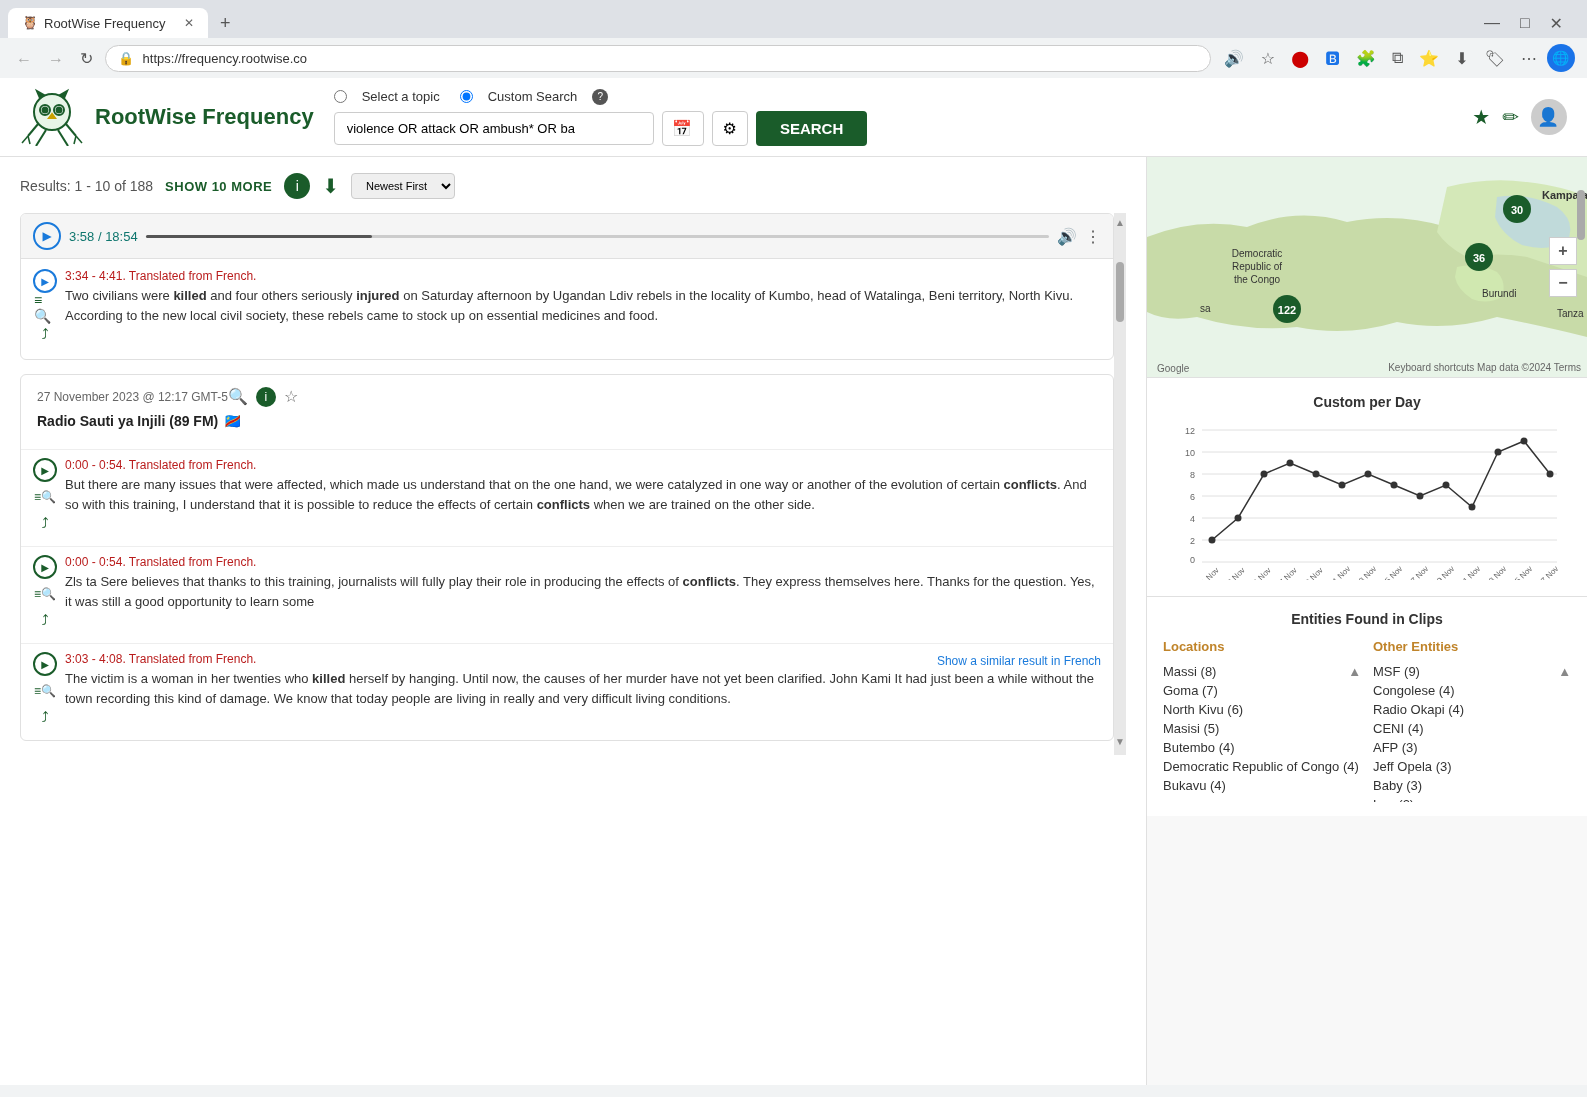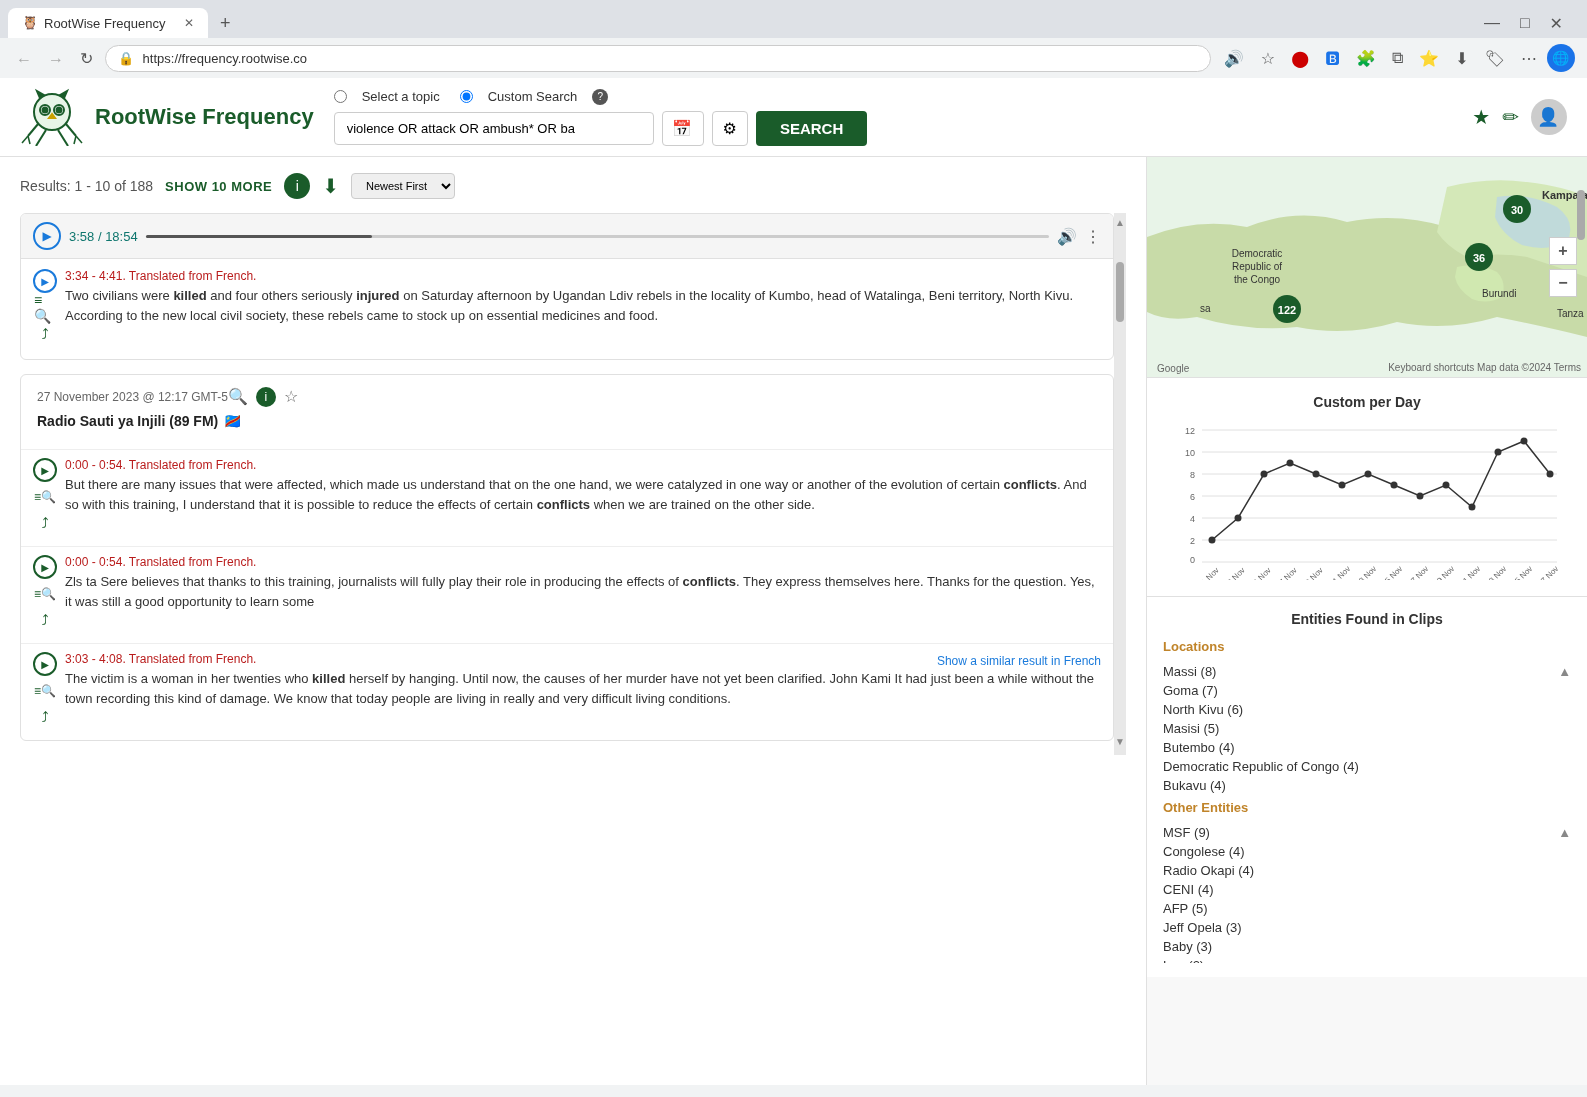--- a/index.html
+++ b/index.html
@@ -83,21 +83,21 @@
     .map-attribution { position: absolute; bottom: 4px; right: 6px; font-size: 10px; color: #666; }
 
     
     .chart-container { padding: 16px; background: white; margin: 0; border-top: 1px solid #e0e0e0; }
     .chart-title { text-align: center; font-size: 14px; font-weight: bold; margin-bottom: 10px; }
     .chart-area { position: relative; height: 160px; }
 
     
     .entities-container { padding: 14px 16px; background: white; border-top: 1px solid #e0e0e0; }
     .entities-title { text-align: center; font-size: 14px; font-weight: bold; margin-bottom: 12px; }
-    .entities-columns { display: flex; gap: 5px; flex-direction: column; }
+    .entities-columns { display: flex; gap: 12px; }
     .entity-col { flex: 1; }
     .entity-col-header { font-size: 13px; font-weight: bold; color: #c0842a; margin-bottom: 8px; }
     .entity-item { font-size: 13px; color: #333; padding: 2px 0; display: flex; align-items: center; justify-content: space-between; }
     .entity-scroll { max-height: 140px; overflow-y: auto; }
 
     
     .map-svg { width: 100%; height: 100%; }
 
     
     .result-scroll-container { position: relative; display: flex; }
@@ -461,21 +461,21 @@
               <div class="entity-item">
                   <span>Congolese (4)</span>
                 </div>
               <div class="entity-item">
                   <span>Radio Okapi (4)</span>
                 </div>
               <div class="entity-item">
                   <span>CENI (4)</span>
                 </div>
               <div class="entity-item">
-                  <span>AFP (5)</span>
+                  <span>AFP (3)</span>
                 </div>
               <div class="entity-item">
                   <span>Jeff Opela (3)</span>
                 </div>
               <div class="entity-item">
                   <span>Baby (3)</span>
                 </div>
               <div class="entity-item">
                   <span>Leo (2)</span>
                 </div>

